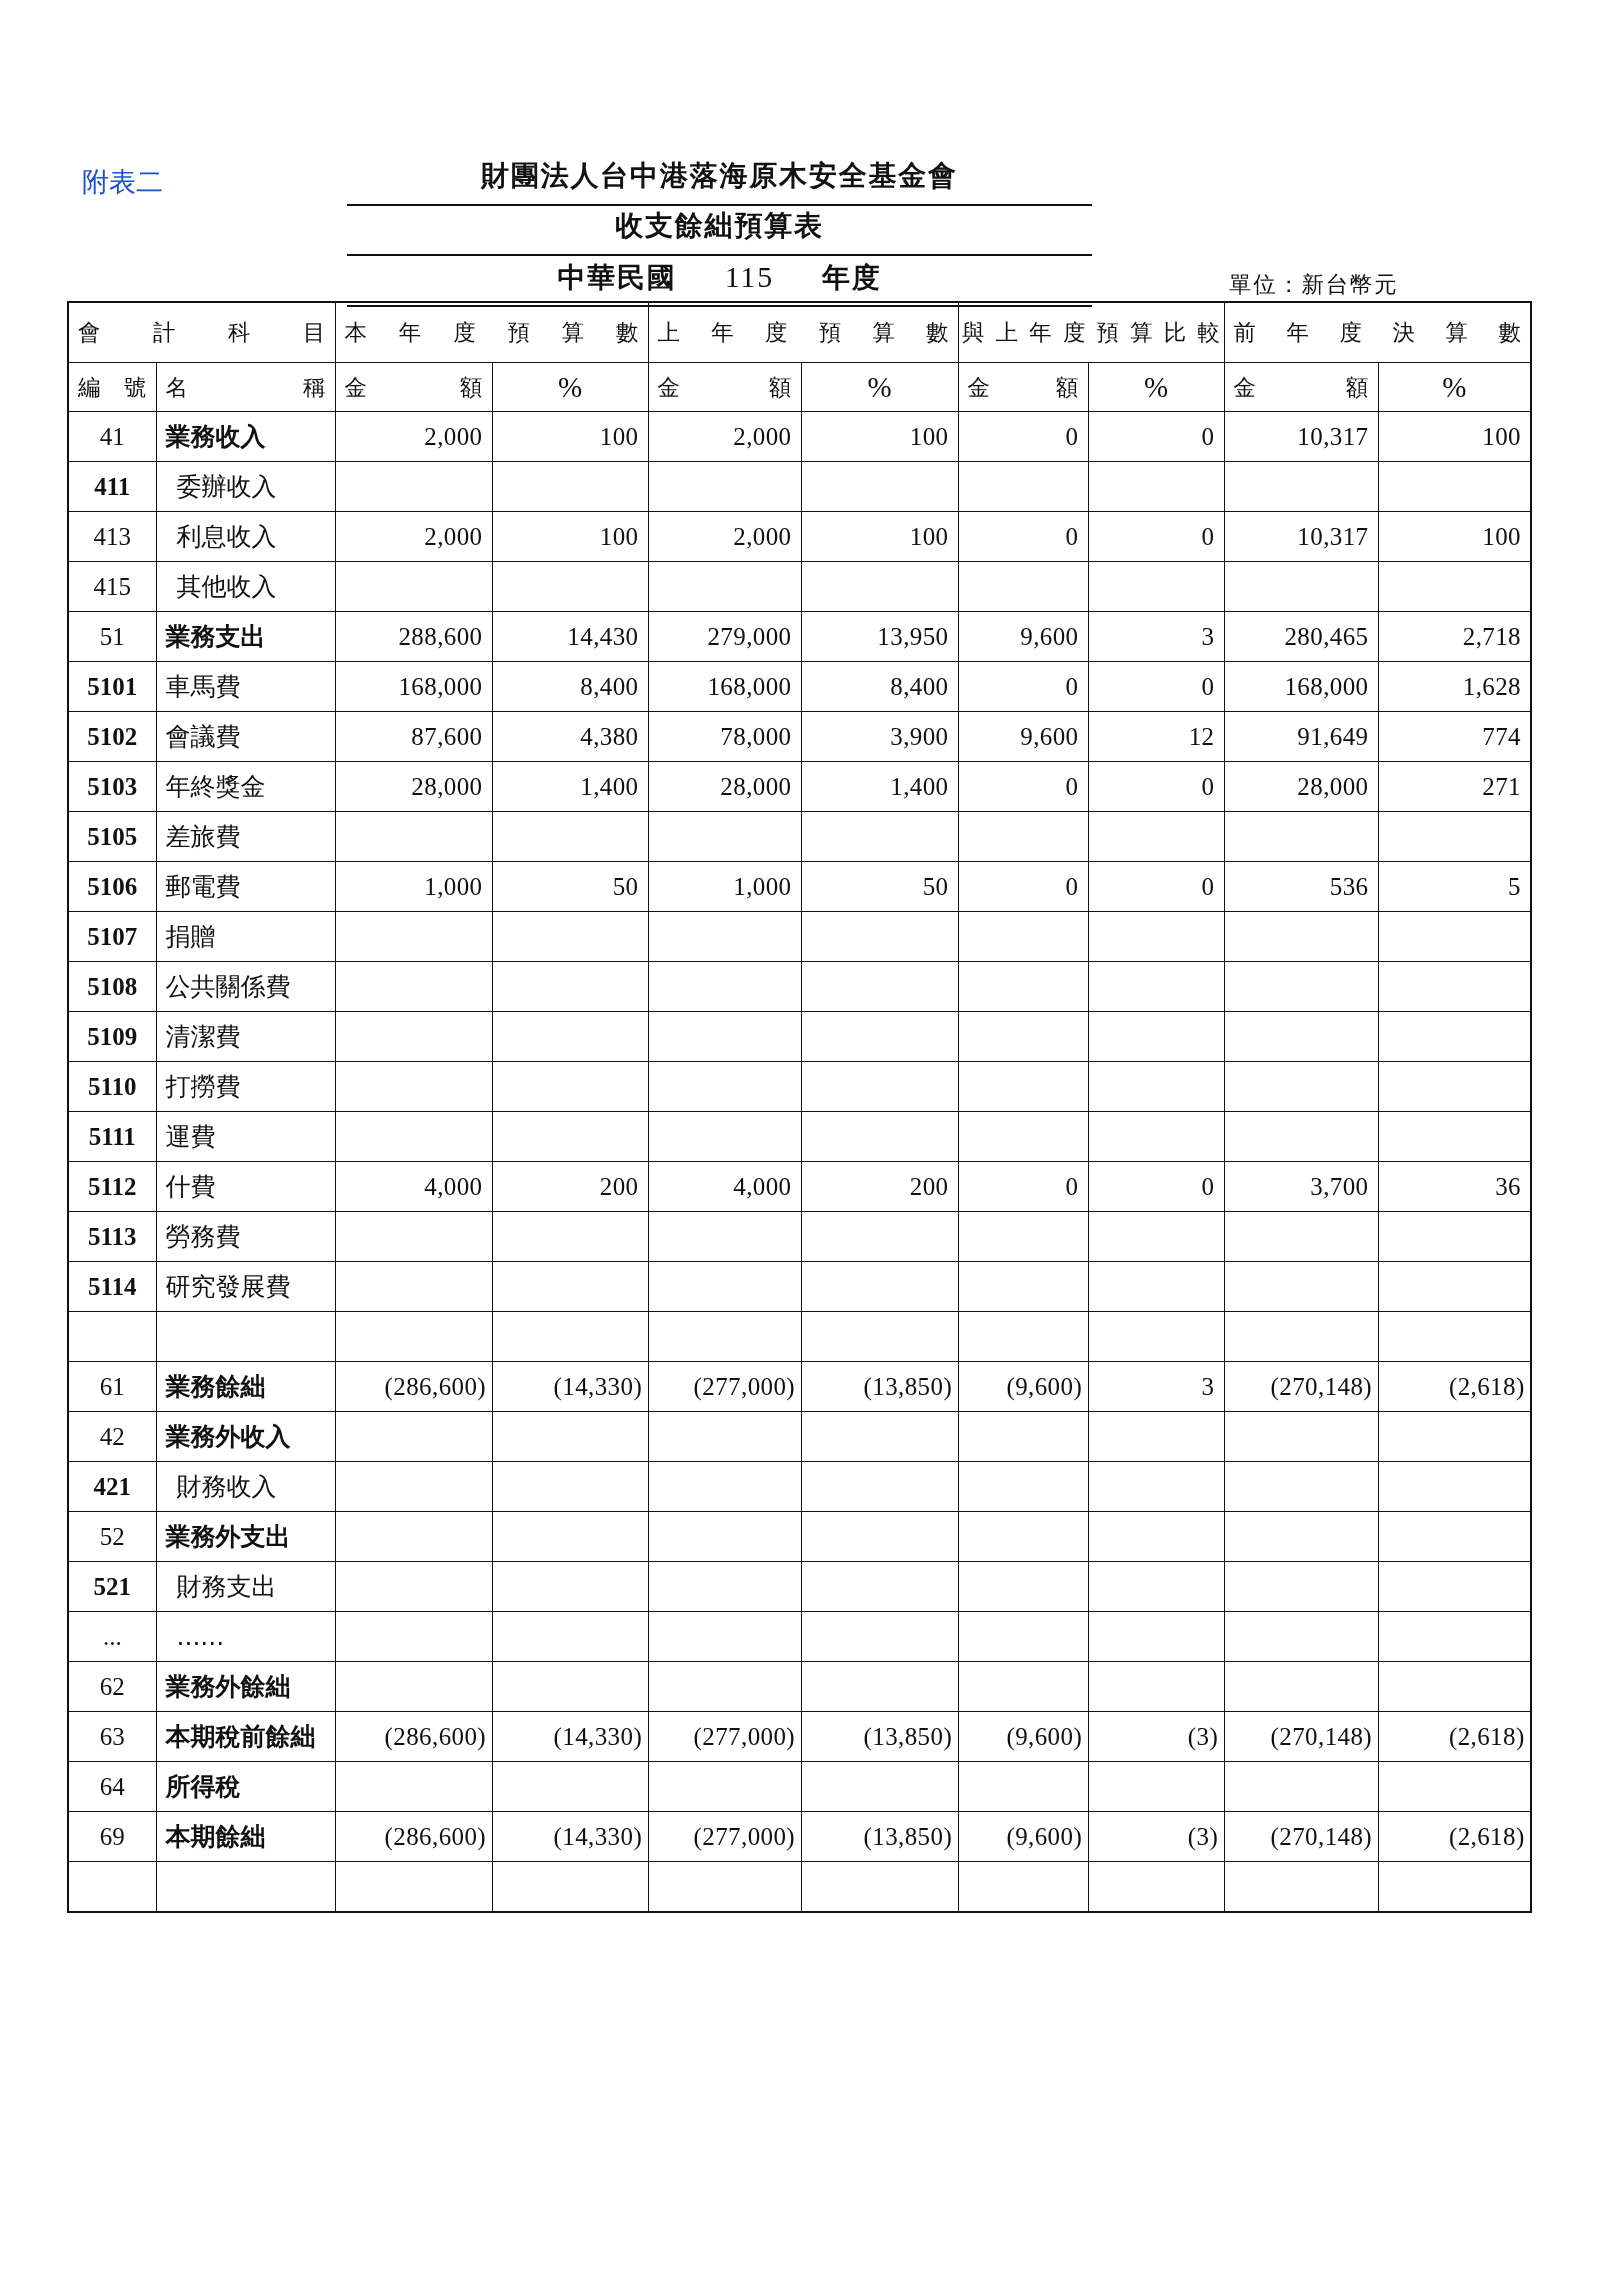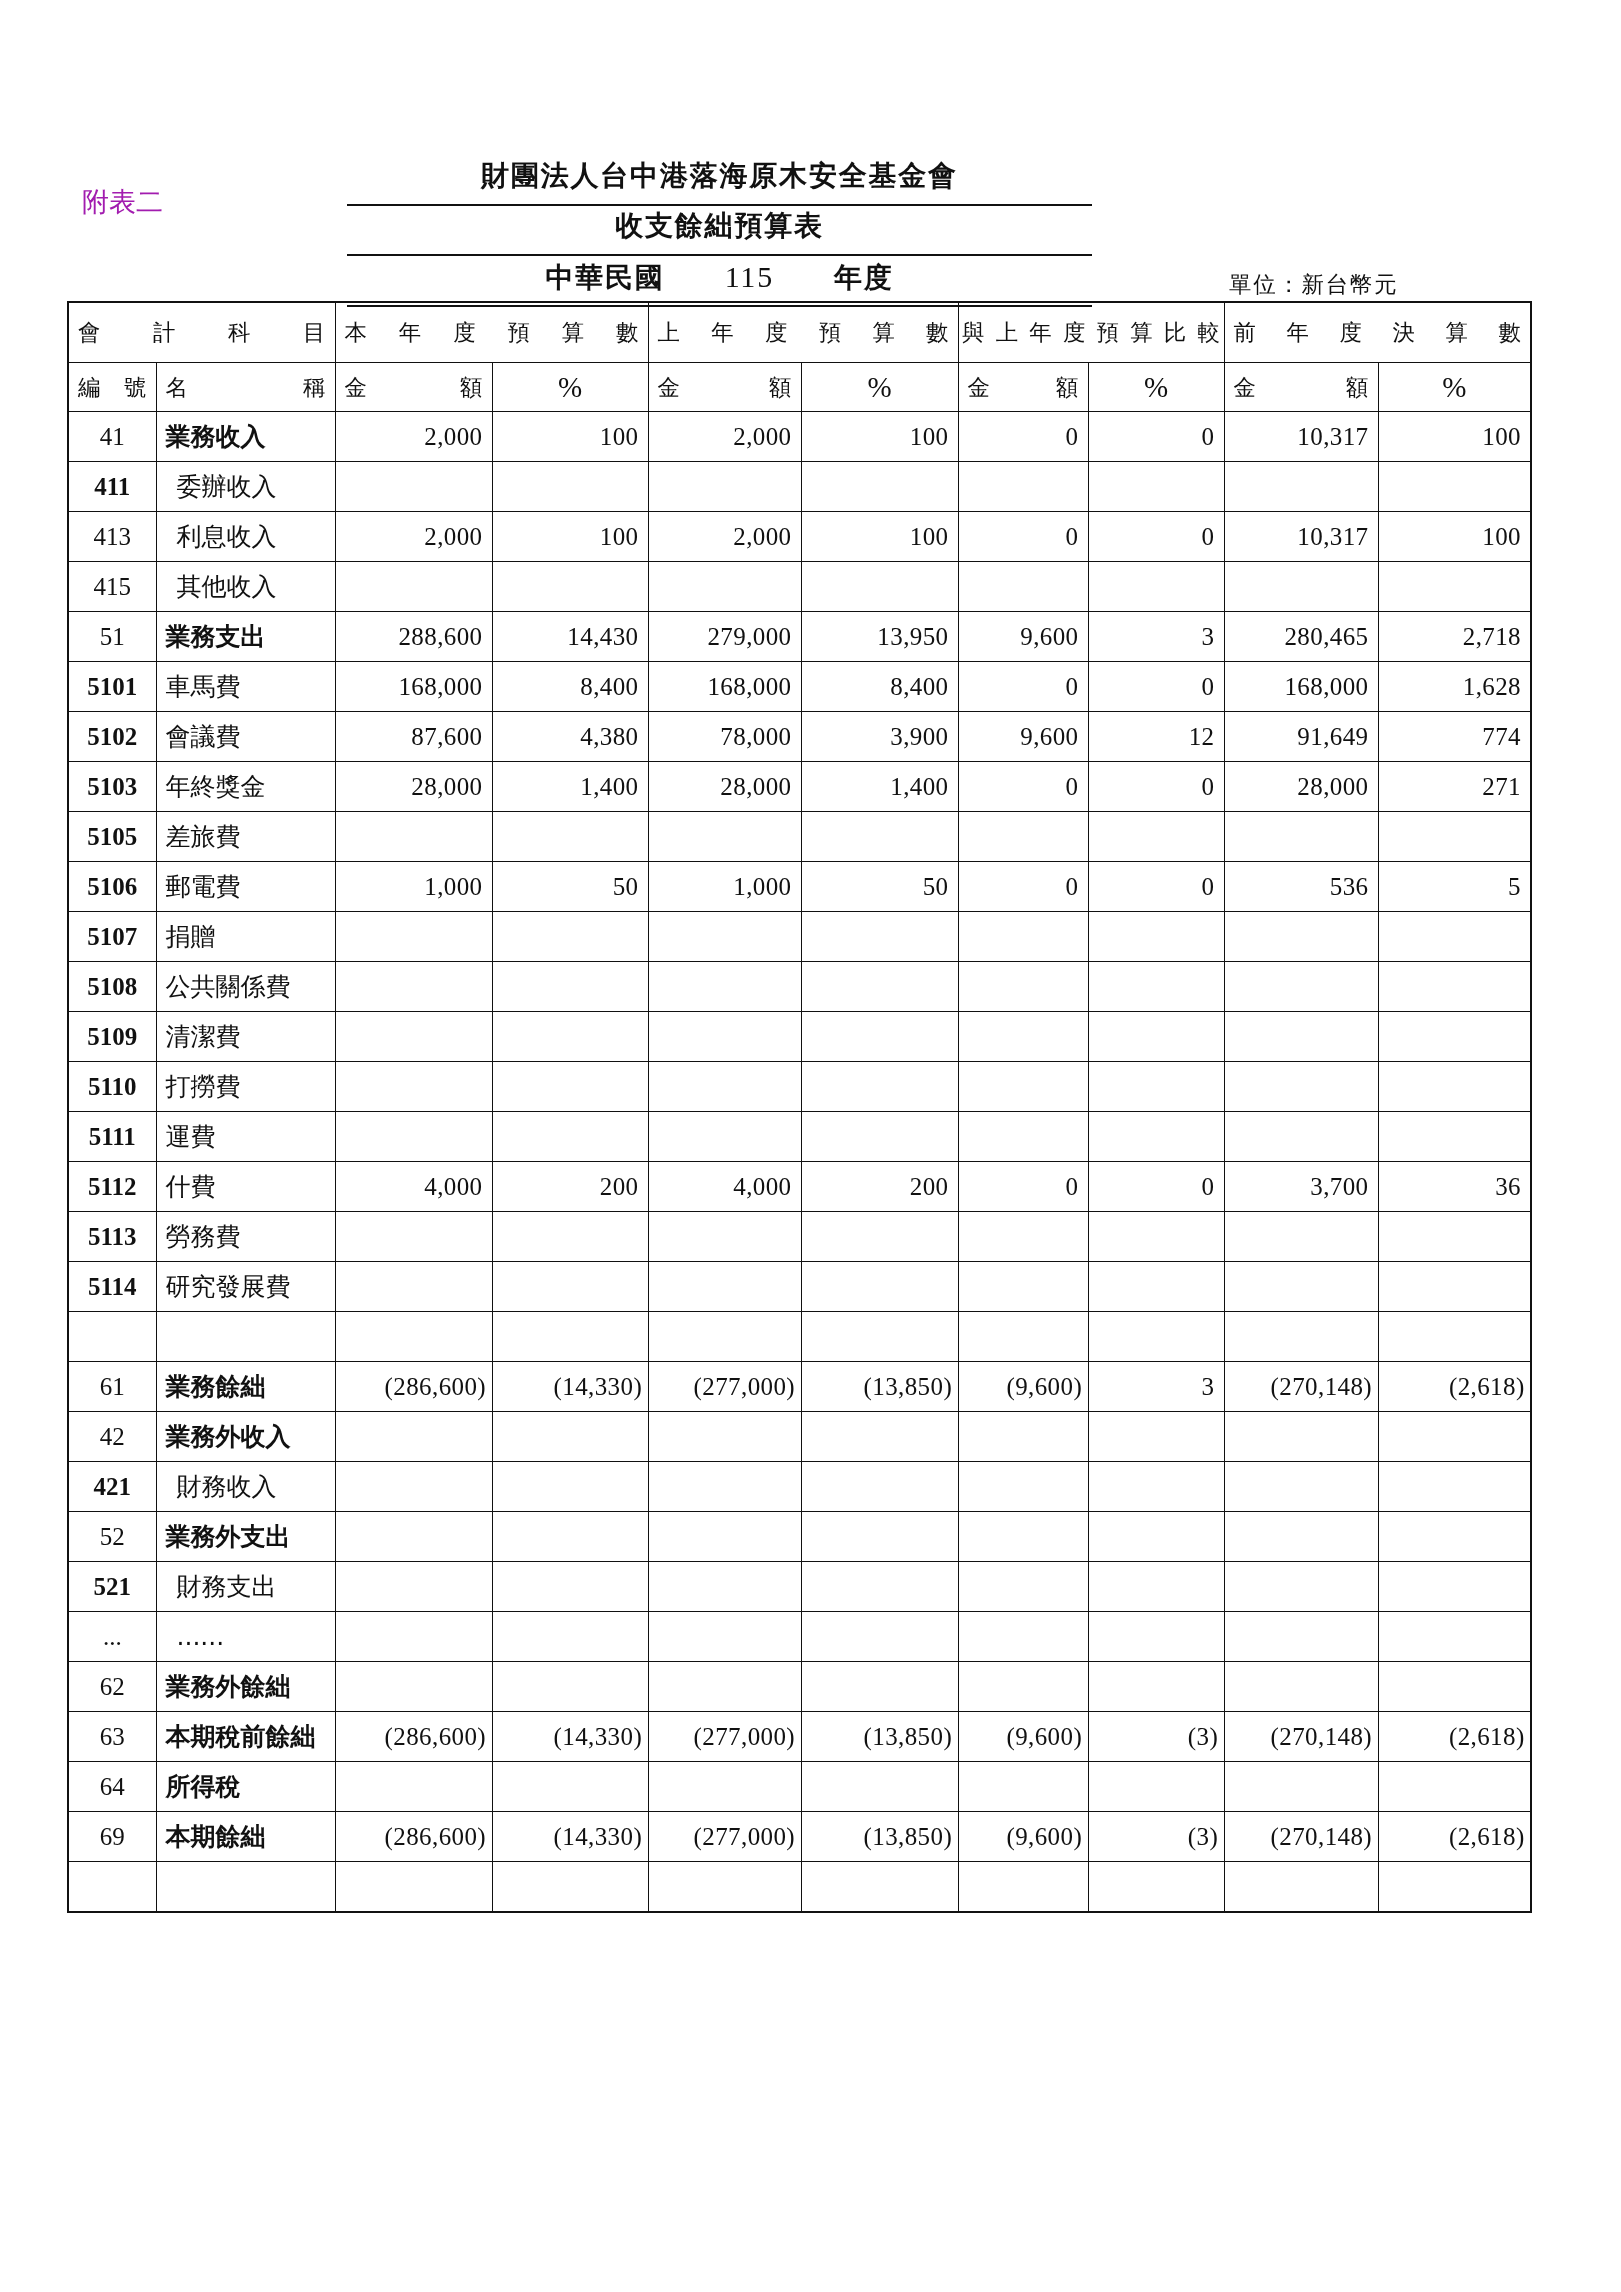--- a/index.html
+++ b/index.html
@@ -1,35 +1,35 @@
 <!DOCTYPE html>
 <html style="font-size:14.3px"><head>
 <meta charset="utf-8">
 <style>
   html, body { margin: 0; padding: 0; background: #ffffff; }
   body {
     width: 1622px; height: 2293px; position: relative; overflow: hidden;
     font-family: "DejaVu Serif", "Liberation Serif", serif; color: #111;
   }
   .attach-label {
-    position: absolute; left: 82px; top: 184px; font-size: 27px;
-    font-family: "DejaVu Sans", sans-serif; font-weight: 300; color: #a21caf;
+    position: absolute; left: 82px; top: 164px; font-size: 27px;
+    font-family: "DejaVu Sans", sans-serif; font-weight: 300; color: #1d4ed8;
   }
   .title-block { position: absolute; left: 347px; width: 745px; text-align: center; }
   .title-line {
     position: absolute; left: 0; width: 745px; height: 52px; text-align: center;
     font-size: 28px; font-weight: bold; line-height: 47px;
     border-bottom: 2.7px solid #111; letter-spacing: 1.8px;
     font-family: "DejaVu Sans", sans-serif;
   }
   .title-line.l1 { top: 152px; }
   .title-line.l2 { top: 202px; }
   .title-line.l3 { top: 253px; }
   .year-wrap span { display: inline-block; }
-  .year-num { margin: 0 60px; font-family: "Liberation Serif", serif; font-weight: normal; font-size: 30px; }
+  .year-num { margin: 0 48px; font-family: "Liberation Serif", serif; font-weight: normal; font-size: 30px; }
   .unit-label {
     position: absolute; left: 1229px; top: 269px; font-size: 22.4px;
     font-family: "DejaVu Sans", sans-serif; letter-spacing: 1.8px;
   }
   table.budget {
     position: absolute; left: 67px; top: 301px; width: 1462px;
     border-collapse: collapse; table-layout: fixed;
     border: 2.7px solid #111;
   }
   table.budget td {

